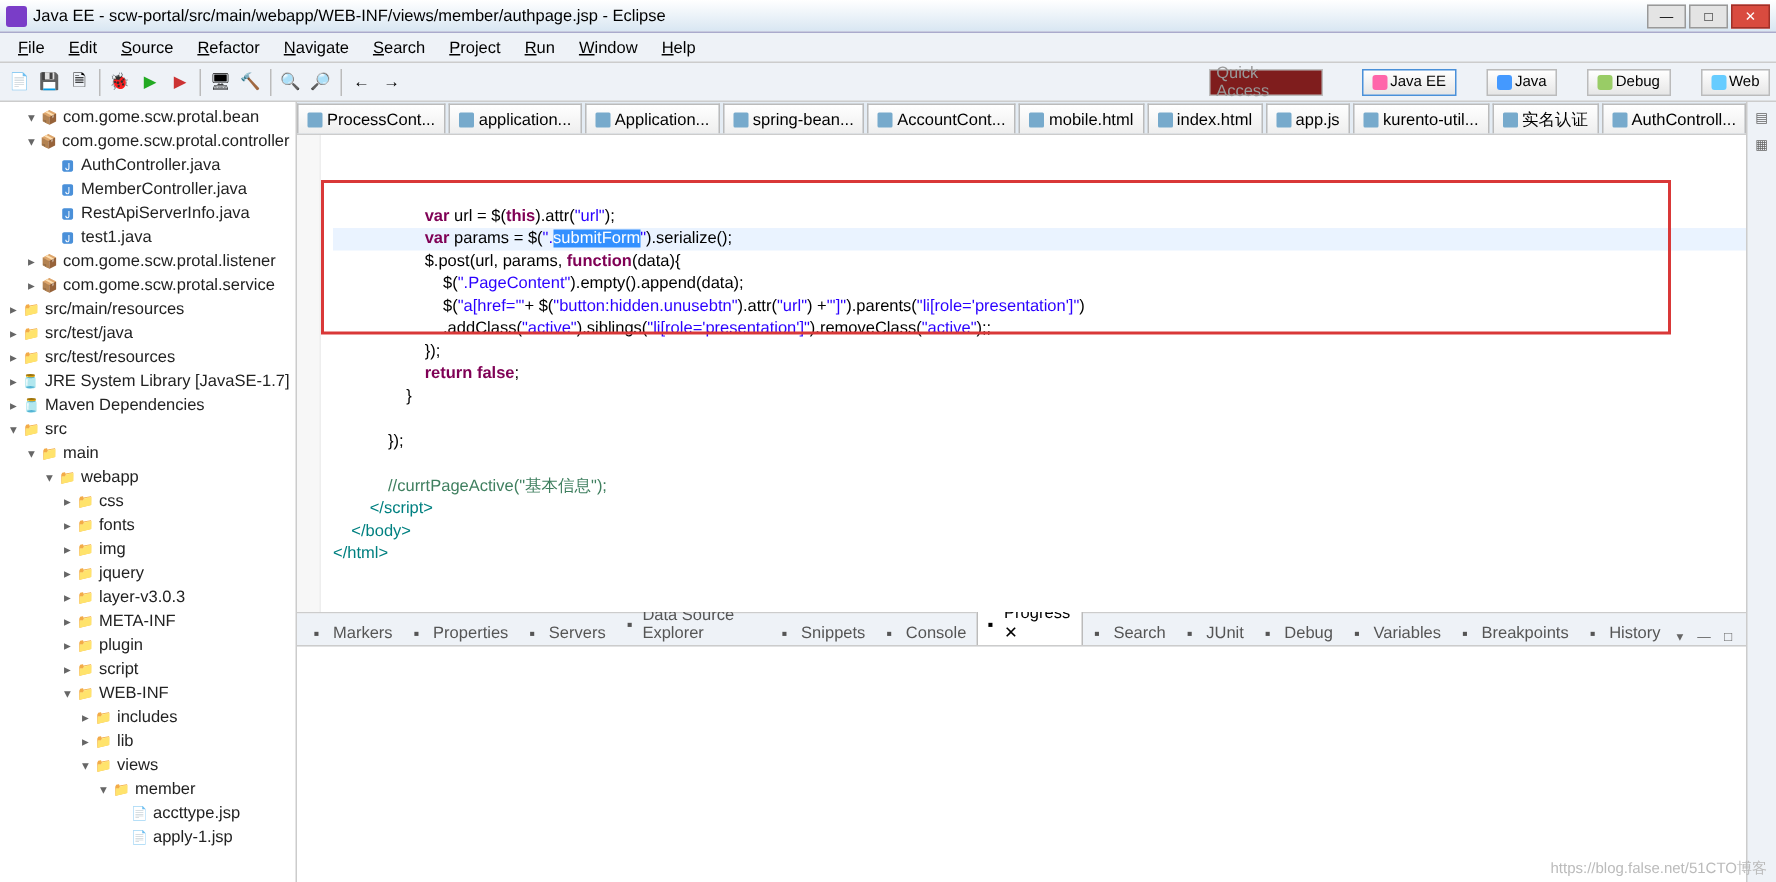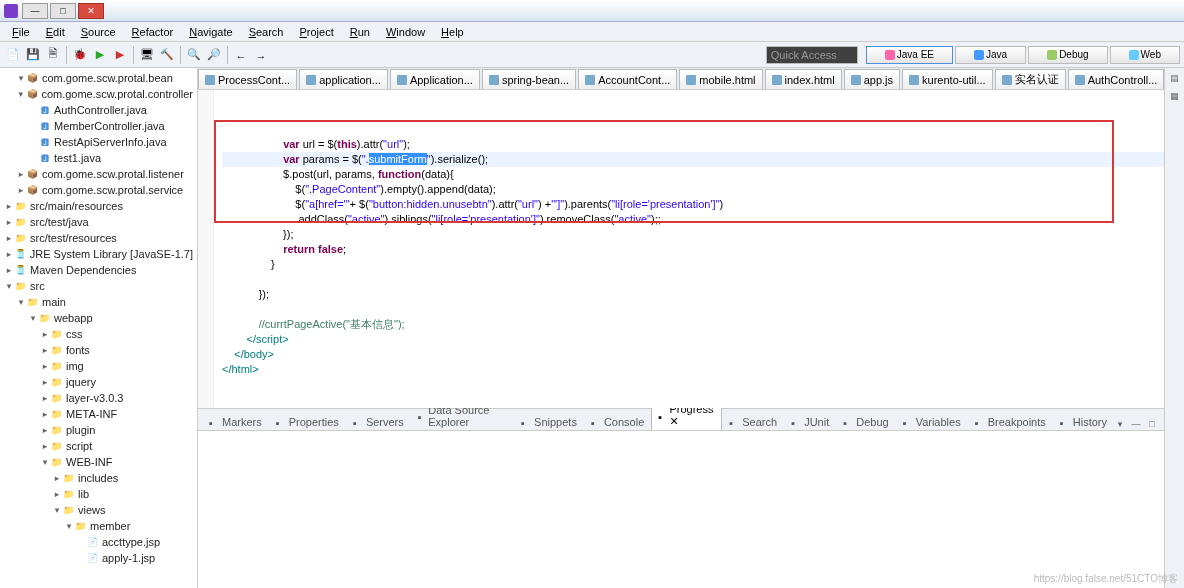--- a/index.html
+++ b/index.html
@@ -9,23 +9,23 @@
 .titlebar-text { flex: 1; font-size: 11px; color: #000; }
 .winbtns { display: flex; gap: 2px; }
 .winbtn { width: 26px; height: 16px; background: #e4e4e4; border: 1px solid #999; display: flex; align-items: center; justify-content: center; font-size: 9px; cursor: pointer; }
 .winbtn.close { background: #d94b3f; color: #fff; border-color: #a03028; }
 .menubar { height: 20px; background: #eef2f7; display: flex; align-items: center; padding: 0 4px; border-bottom: 1px solid #ccc; }
 .menu-item { padding: 2px 8px; cursor: pointer; }
 .menu-item u { text-decoration: underline; }
 .toolbar { height: 26px; background: #eef2f7; display: flex; align-items: center; padding: 0 4px; gap: 2px; border-bottom: 1px solid #ccc; }
 .tbtn { width: 18px; height: 18px; display: flex; align-items: center; justify-content: center; border: 1px solid transparent; cursor: pointer; font-size: 11px; }
 .tsep { width: 1px; height: 18px; background: #bbb; margin: 0 2px; }
-.quick-access { margin-left: auto; height: 18px; width: 92px; border: 1px solid #bbb; background: #404040; padding: 0 4px; color: #999; display: flex; align-items: center; }
+.quick-access { margin-left: auto; height: 18px; width: 76px; border: 1px solid #bbb; background: #7f1d1d; padding: 0 4px; color: #999; display: flex; align-items: center; }
 .persp { display: flex; align-items: center; gap: 2px; margin-left: 6px; }
-.persp-btn { height: 18px; padding: 0 18px; border: 1px solid #bbb; background: linear-gradient(#fff,#e6e6e6); display: flex; align-items: center; gap: 2px; cursor: pointer; font-size: 10px; }
+.persp-btn { height: 18px; padding: 0 6px; border: 1px solid #bbb; background: linear-gradient(#fff,#e6e6e6); display: flex; align-items: center; gap: 2px; cursor: pointer; font-size: 10px; margin-left: 18px; }
 .persp-btn.active { border: 1px solid #4a90d9; }
 .persp-ico { width: 10px; height: 10px; border-radius: 2px; }
 .main-area { flex: 1; display: flex; min-height: 0; }
 .left-col { width: 198px; background: #fff; border-right: 1px solid #ccc; display: flex; flex-direction: column; }
 .left-tabs { height: 22px; display: flex; align-items: flex-end; background: #eef2f7; border-bottom: 1px solid #ccc; padding-left: 2px; gap: 2px; font-size: 10px; }
 .left-tab { padding: 2px 6px; border: 1px solid #ccc; border-bottom: none; background: #fff; cursor: pointer; display: flex; align-items: center; gap: 2px; }
 .tree { flex: 1; overflow: auto; padding: 2px 0; font-size: 11px; color: #222; }
 .tree-row { display: flex; align-items: center; height: 16px; white-space: nowrap; cursor: pointer; padding-right: 4px; }
 .twist { width: 10px; text-align: center; color: #666; font-size: 9px; }
 .tico { width: 14px; height: 12px; margin-right: 2px; display: flex; align-items: center; justify-content: center; font-size: 9px; }
@@ -60,20 +60,21 @@
 .bp-right { margin-left: auto; display: flex; gap: 4px; padding-right: 6px; }
 .tiny-ico { width: 12px; height: 12px; cursor: pointer; display: inline-flex; align-items: center; justify-content: center; font-size: 9px; color: #666; }
 .watermark { position: absolute; right: 6px; bottom: 2px; font-size: 10px; color: #bbb; }
 .right-thin { width: 20px; background: #eef2f7; border-left: 1px solid #ccc; display: flex; flex-direction: column; align-items: center; padding-top: 4px; gap: 6px; }
 </style>
 </head>
 <body>
 
 <div class="titlebar">
   <div class="titlebar-icon"></div>
+  <div class="titlebar-text">Java EE - scw-portal/src/main/webapp/WEB-INF/views/member/authpage.jsp - Eclipse</div>
   <div class="winbtns">
     <div class="winbtn">—</div>
     <div class="winbtn">□</div>
     <div class="winbtn close">✕</div>
   </div>
 </div>
 
 <div class="menubar" id="menubar">
     <span class="menu-item"><u>F</u>ile</span>
     <span class="menu-item"><u>E</u>dit</span>

